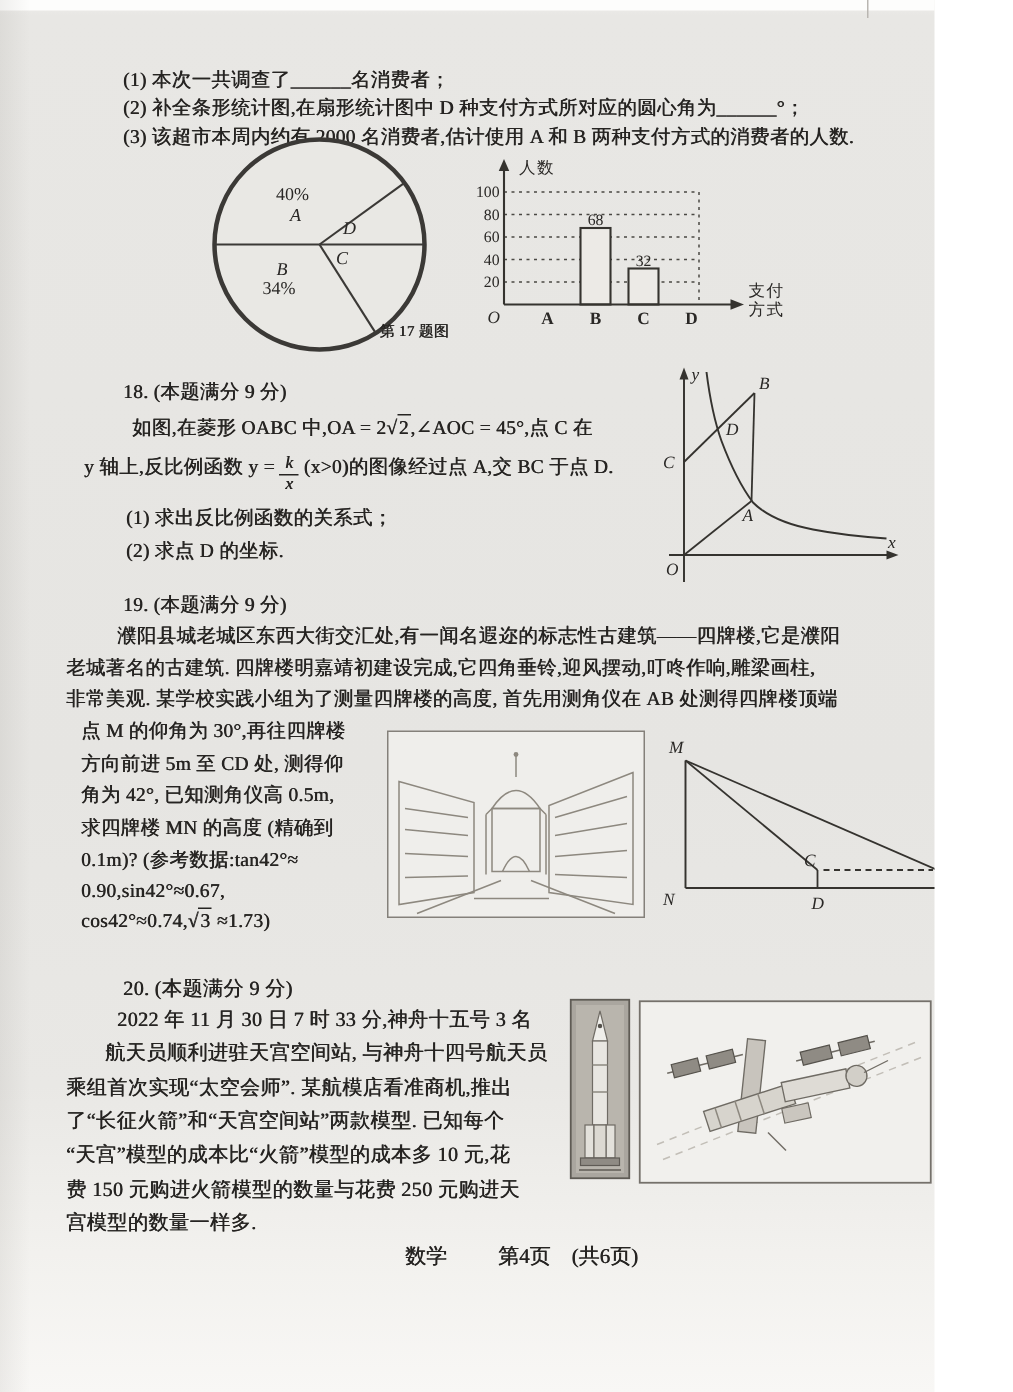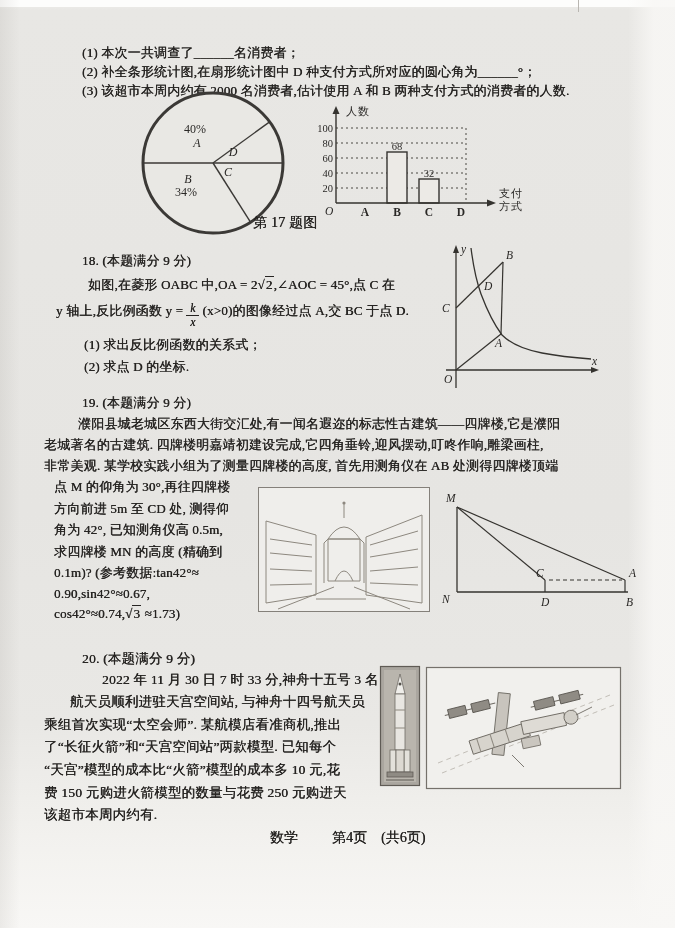--- a/index.html
+++ b/index.html
@@ -1,29 +1,29 @@
 <!DOCTYPE html>
 <html><head>
 <meta charset="utf-8">
 <style>
   html,body{margin:0;padding:0;background:#ffffff;}
   .scan{
-    position:relative;width:675px;height:928px;overflow:hidden;
+    position:relative;width:623px;height:928px;overflow:hidden;
     font-family:"Liberation Serif","DejaVu Serif",serif;
     color:#262422;
     background:linear-gradient(180deg,#efeeec 0,#e8e7e4 10px,#e6e5e2 55%,#e9e8e5 78%,#f2f1ee 90%,#f8f7f5 100%);
   }
   .topstrip{position:absolute;left:0;top:0;width:675px;height:7px;background:#fdfdfc;}
   .leftshade{position:absolute;left:0;top:0;width:20px;height:928px;background:linear-gradient(90deg,rgba(120,115,108,.10),rgba(120,115,108,0));}
   .rightlight{position:absolute;left:628px;top:0;width:47px;height:928px;background:linear-gradient(90deg,rgba(248,247,245,0),rgba(248,247,245,.85) 55%);}
   .edgeline{position:absolute;left:578px;top:0;width:1px;height:12px;background:#b9b6b1;}
   .line{position:absolute;white-space:nowrap;font-size:13px;letter-spacing:.2px;
         text-shadow:.35px 0 0 currentColor;}
   .lg{font-size:13.5px;}
-  .cap{font-size:14px;}
+  .cap{font-size:10px;}
   .frac{display:inline-block;vertical-align:-0.85em;text-align:center;line-height:1;margin:0 3px;font-style:italic;}
   .frac .num{display:block;border-bottom:1.2px solid #262422;padding:0 4px 1px;font-size:11.5px;}
   .frac .den{display:block;padding-top:1px;font-size:11.5px;}
   .rad{border-top:1.3px solid #262422;padding:0 1px;}
   svg{position:absolute;overflow:visible;}
   svg text{font-family:"Liberation Serif","DejaVu Serif",serif;fill:#2a2826;}
   .it{font-style:italic;font-size:11.5px;}
   .norm{font-style:normal;font-size:10.5px;}
   .cjk{font-style:normal;font-size:11px;letter-spacing:1px;}
   .sketch{stroke:#8d887f;fill:none;stroke-width:1;}
@@ -156,27 +156,27 @@
     <line x1="117" y1="97" x2="190" y2="97" stroke="#35332f" stroke-width="1.2" stroke-dasharray="4,3"></line>
     <text x="14" y="19" class="it">M</text>
     <text x="10" y="120" class="it">N</text>
     <text x="104" y="94" class="it">C</text>
     <text x="109" y="123" class="it">D</text>
     <text x="197" y="94" class="it">A</text>
     <text x="194" y="123" class="it">B</text>
   </svg>
 
   <div class="line lg" style="left:82px;top:650px;">20. (本题满分 9 分)</div>
-  <div class="line lg" style="left:78px;top:671px;margin-left:24px;">2022 年 11 月 30 日 7 时 33 分,神舟十五号 3 名</div>
+  <div class="line lg" style="left:78px;top:671px;">2022 年 11 月 30 日 7 时 33 分,神舟十五号 3 名</div>
   <div class="line lg" style="left:44px;top:693px;margin-left:26px;">航天员顺利进驻天宫空间站, 与神舟十四号航天员</div>
   <div class="line lg" style="left:44px;top:716px;">乘组首次实现“太空会师”. 某航模店看准商机,推出</div>
   <div class="line lg" style="left:44px;top:738px;">了“长征火箭”和“天宫空间站”两款模型. 已知每个</div>
   <div class="line lg" style="left:44px;top:761px;">“天宫”模型的成本比“火箭”模型的成本多 10 元,花</div>
   <div class="line lg" style="left:44px;top:784px;">费 150 元购进火箭模型的数量与花费 250 元购进天</div>
-  <div class="line lg" style="left:44px;top:806px;">该超市本周内约有.</div>
+  <div class="line lg" style="left:44px;top:806px;">宫模型的数量一样多.</div>
 
   <svg style="left:380px;top:666px;" width="40" height="120" viewBox="0 0 40 120">
     <rect x="0.5" y="0.5" width="39" height="119" fill="#aaa69f" stroke="#5f5b55" stroke-width="1.2"></rect>
     <rect x="4" y="4" width="32" height="112" fill="#b9b5ad" stroke="none"></rect>
     <polygon points="20,8 15,28 25,28" fill="#efeeea" stroke="#6f6b64" stroke-width="0.8"></polygon>
     <circle cx="20" cy="18" r="1.5" fill="#55524c"></circle>
     <rect x="15" y="28" width="10" height="56" fill="#e8e6e1" stroke="#6f6b64" stroke-width="0.8"></rect>
     <line x1="15" y1="44" x2="25" y2="44" class="sketch"></line>
     <line x1="15" y1="62" x2="25" y2="62" class="sketch"></line>
     <rect x="10" y="84" width="6" height="22" fill="#e3e1db" stroke="#6f6b64" stroke-width="0.8"></rect>

